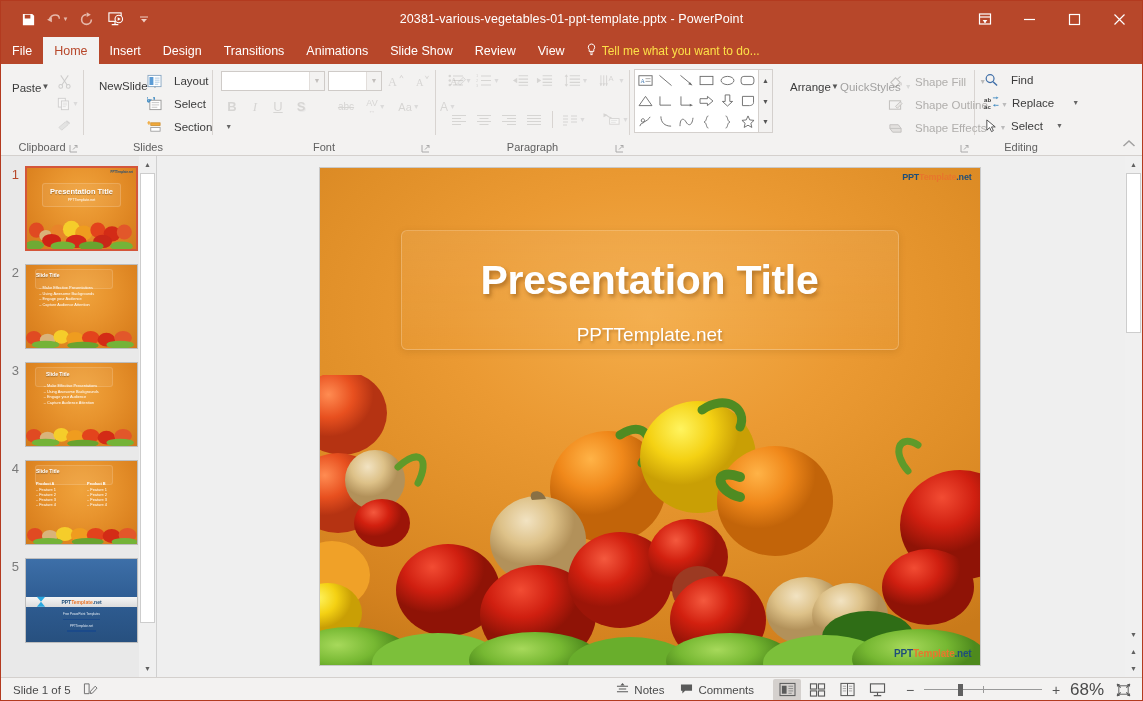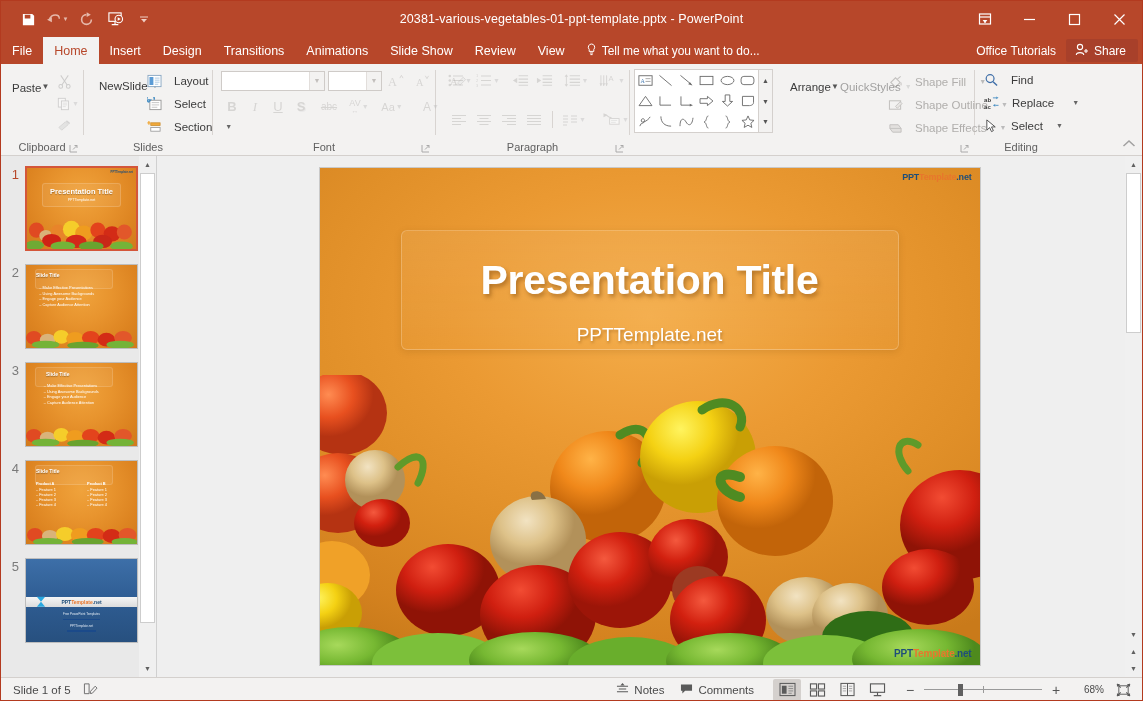--- a/index.html
+++ b/index.html
@@ -36,21 +36,21 @@
     height:27px; background:#b7472a; display:flex; align-items:stretch;
     position:relative; font-size:12.5px;
   }
   .tab {
     padding:0 11px; display:flex; align-items:center; color:#fff; cursor:pointer;
     white-space:nowrap;
   }
   .tab.active { background:#f3f2f1; color:#b7472a; }
   .tab.file { background:#b7472a; }
   .tellme {
-    display:flex; align-items:center; gap:5px; padding:0 10px; color:#ffffff; cursor:text;
+    display:flex; align-items:center; gap:5px; padding:0 10px; color:#fde047; cursor:text;
     font-size:12px; white-space:nowrap;
   }
   .tb-right { position:absolute; right:0; top:0; height:27px; display:flex; align-items:center; gap:0; }
   .office-tut { color:#fff; font-size:12px; padding:0 10px; cursor:pointer; }
   .share-btn {
     display:flex; align-items:center; gap:5px; color:#fff; font-size:12px;
     background:#a8402a; height:23px; padding:0 12px 0 9px; margin-right:4px; cursor:pointer;
     border-radius:2px;
   }
 
@@ -229,21 +229,21 @@
     width:28px; height:22px; display:flex; align-items:center; justify-content:center;
     cursor:pointer; border-radius:2px; margin:0 1px;
   }
   .view-btn.active { background:#d4d0cd; }
   .zoom-ctrl { display:flex; align-items:center; gap:6px; margin-left:10px; }
   .zoom-minus,.zoom-plus { width:16px; text-align:center; cursor:pointer; font-size:14px; color:#555; line-height:14px; }
   .zoom-slider { width:118px; height:14px; position:relative; cursor:pointer; }
   .zoom-line { position:absolute; top:6px; left:0; right:0; height:1px; background:#9a9a9a; }
   .zoom-mid { position:absolute; top:3px; left:59px; width:1px; height:7px; background:#9a9a9a; }
   .zoom-handle { position:absolute; top:1px; left:34px; width:5px; height:12px; background:#606060; }
-  .zoom-pct { width:34px; text-align:right; font-size:10px; color:#4a4a4a; }
+  .zoom-pct { width:34px; text-align:right; font-size:17px; color:#4a4a4a; }
   .fit-btn { width:22px; height:22px; display:flex; align-items:center; justify-content:center; cursor:pointer; margin-left:8px; border-radius:2px; }
 </style>
 </head>
 <body>
 
 <div id="app">
 
   <div class="titlebar">
     <div class="qat">
       <div class="qat-btn">
@@ -319,33 +319,20 @@
     <div class="tab">View</div>
     <div class="tellme">
       <span>
         <svg width="11" height="13" viewBox="0 0 11 13">
             <path d="M5.5 1 A3.2 3.2 0 0 0 3.2 6.4 L3.2 8.4 L7.8 8.4 L7.8 6.4 A3.2 3.2 0 0 0 5.5 1 Z" fill="none" stroke="#fff" stroke-width="1"></path>
             <path d="M3.9 10 L7.1 10 M4.4 11.6 L6.6 11.6" stroke="#fff" stroke-width="1"></path>
           </svg>
       </span>
       <span>Tell me what you want to do...</span>
     </div>
-    <div class="tb-right">
-      <div class="office-tut">Office Tutorials</div>
-      <div class="share-btn">
-        <span>
-          <svg width="14" height="13" viewBox="0 0 14 13">
-              <circle cx="5" cy="4" r="2.6" fill="none" stroke="#fff" stroke-width="1.1"></circle>
-              <path d="M1.3 12 C1.3 8.8 8.7 8.8 8.7 12" fill="none" stroke="#fff" stroke-width="1.1"></path>
-              <path d="M11 6 L11 10 M9 8 L13 8" stroke="#fff" stroke-width="1.1"></path>
-            </svg>
-        </span>
-        <span>Share</span>
-      </div>
-    </div>
   </div>
 
   <div class="ribbon">
 
     <div class="rgroup" style="width:82px;">
       <div class="rgroup-body">
         <div class="big-btn" style="margin-left:2px;">
           <svg width="30" height="31" viewBox="0 0 30 31">
             <rect x="3" y="3" width="19" height="23" rx="1.5" fill="#f0c975" stroke="#c99e46" stroke-width="1"></rect>
             <rect x="9" y="1" width="7" height="4" rx="1" fill="#8a8a8a"></rect>
@@ -478,21 +465,21 @@
             </div>
           <div class="icon-btn disabled">
               <i style="font-size:13px;color:#b0aeac;font-family:'Liberation Serif',serif;">I</i>
             </div>
           <div class="icon-btn disabled">
               <span style="font-size:13px;color:#b0aeac;text-decoration:underline;">U</span>
             </div>
           <div class="icon-btn disabled">
               <span style="font-size:13px;color:#b0aeac;text-shadow:1px 1px 0 #ddd;font-weight:bold;">S</span>
             </div>
-          <div class="icon-btn disabled" style="width:26px;margin-left:3px;justify-content:center;">
+          <div class="icon-btn disabled" style="width:26px;margin-left:20px;justify-content:center;">
               <span style="font-size:10px;color:#b0aeac;text-decoration:line-through;">abc</span>
             </div>
           <div class="icon-btn disabled" style="width:32px;">
             <span style="display:flex;flex-direction:column;align-items:center;line-height:7px;">
               <span style="font-size:9px;color:#b0aeac;">AV</span>
               <span style="font-size:7px;color:#b0aeac;">↔</span>
             </span>
             <span class="caret-sm caret-dis">▼</span>
           </div>
           <div class="icon-btn disabled" style="width:32px;">

